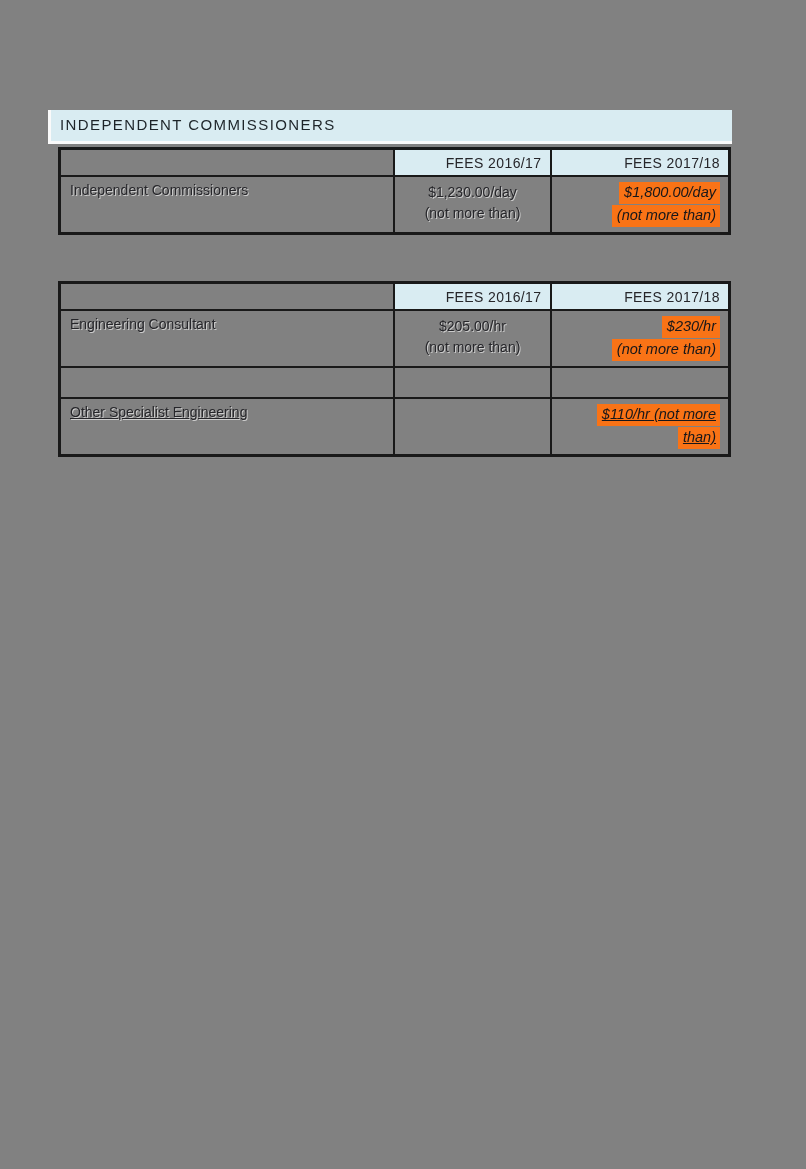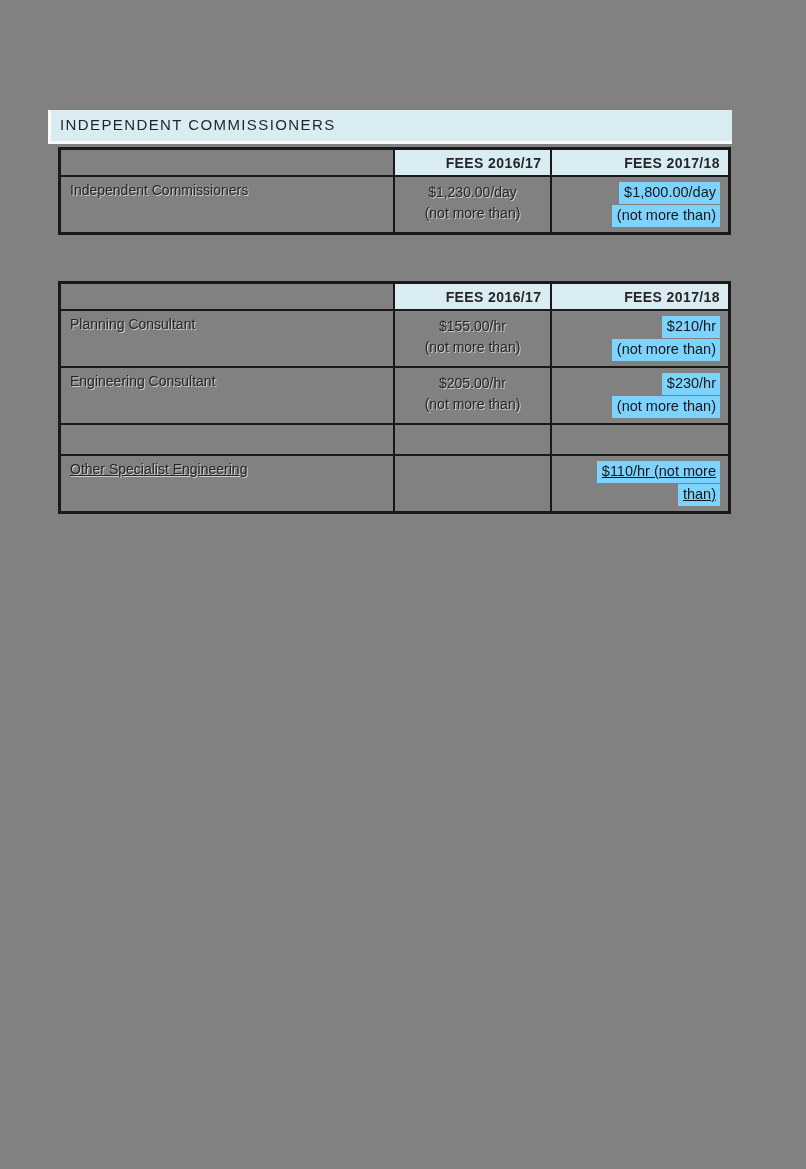--- a/index.html
+++ b/index.html
@@ -44,42 +44,43 @@
     color:#26262a;
   }
   td.fee-head{
     background:#d9ecf2;
     text-align:right;
     font-size:14.5px;
     letter-spacing:.4px;
     color:#1d2429;
     padding-top:6px;
   }
-  tr.r-head td{height:18px;font-weight:bold;}
+  tr.r-head td{height:18px;}
   tr.r-comm td{height:55px;}
   tr.r-plan td{height:53px;}
   tr.r-eng  td{height:52px;}
   tr.r-empty td{height:31px;}
   tr.r-legal td{height:51px;}
   tr.r-other td{height:54px;}
 
   .fuzzy{
     color:#333331;
     text-shadow:1px 1px 0 rgba(250,250,250,.62);
   }
   td.val-old{text-align:center;}
   td.val-old .line{line-height:21px;white-space:nowrap;}
   td.val-new{text-align:right;padding-right:6px;}
   td.val-new .line{line-height:21px;margin-bottom:1px;white-space:nowrap;}
   span.hl{
     display:inline-block;
-    background:#7dd3fc;
+    background:#f97316;
     color:#17171a;
     font-size:14.5px;
     padding:0 4px 1px 5px;
+    font-style:italic;
   }
   .ins{text-decoration:underline;}
 </style>
 </head>
 <body>
 
 <div class="doc">
 
   <div class="section" id="sec-commissioners">
     <div class="section-bar">
@@ -119,31 +120,20 @@
           <col style="width:157px">
           <col style="width:179px">
         </colgroup>
       <tbody>
           <tr class="r-head">
         <td></td>
         <td class="fee-head">FEES 2016/17</td>
         <td class="fee-head">FEES 2017/18</td>
       </tr>
 
-      <tr class="r-plan">
-        <td class="fuzzy">Planning Consultant</td>
-        <td class="val-old fuzzy">
-          <div class="line">$155.00/hr</div>
-          <div class="line">(not more than)</div>
-        </td>
-        <td class="val-new">
-          <div class="line"><span class="hl">$210/hr</span></div>
-          <div class="line"><span class="hl">(not more than)</span></div>
-        </td>
-      </tr>
 
       <tr class="r-eng">
         <td class="fuzzy">Engineering Consultant</td>
         <td class="val-old fuzzy">
           <div class="line">$205.00/hr</div>
           <div class="line">(not more than)</div>
         </td>
         <td class="val-new">
           <div class="line"><span class="hl">$230/hr</span></div>
           <div class="line"><span class="hl">(not more than)</span></div>

